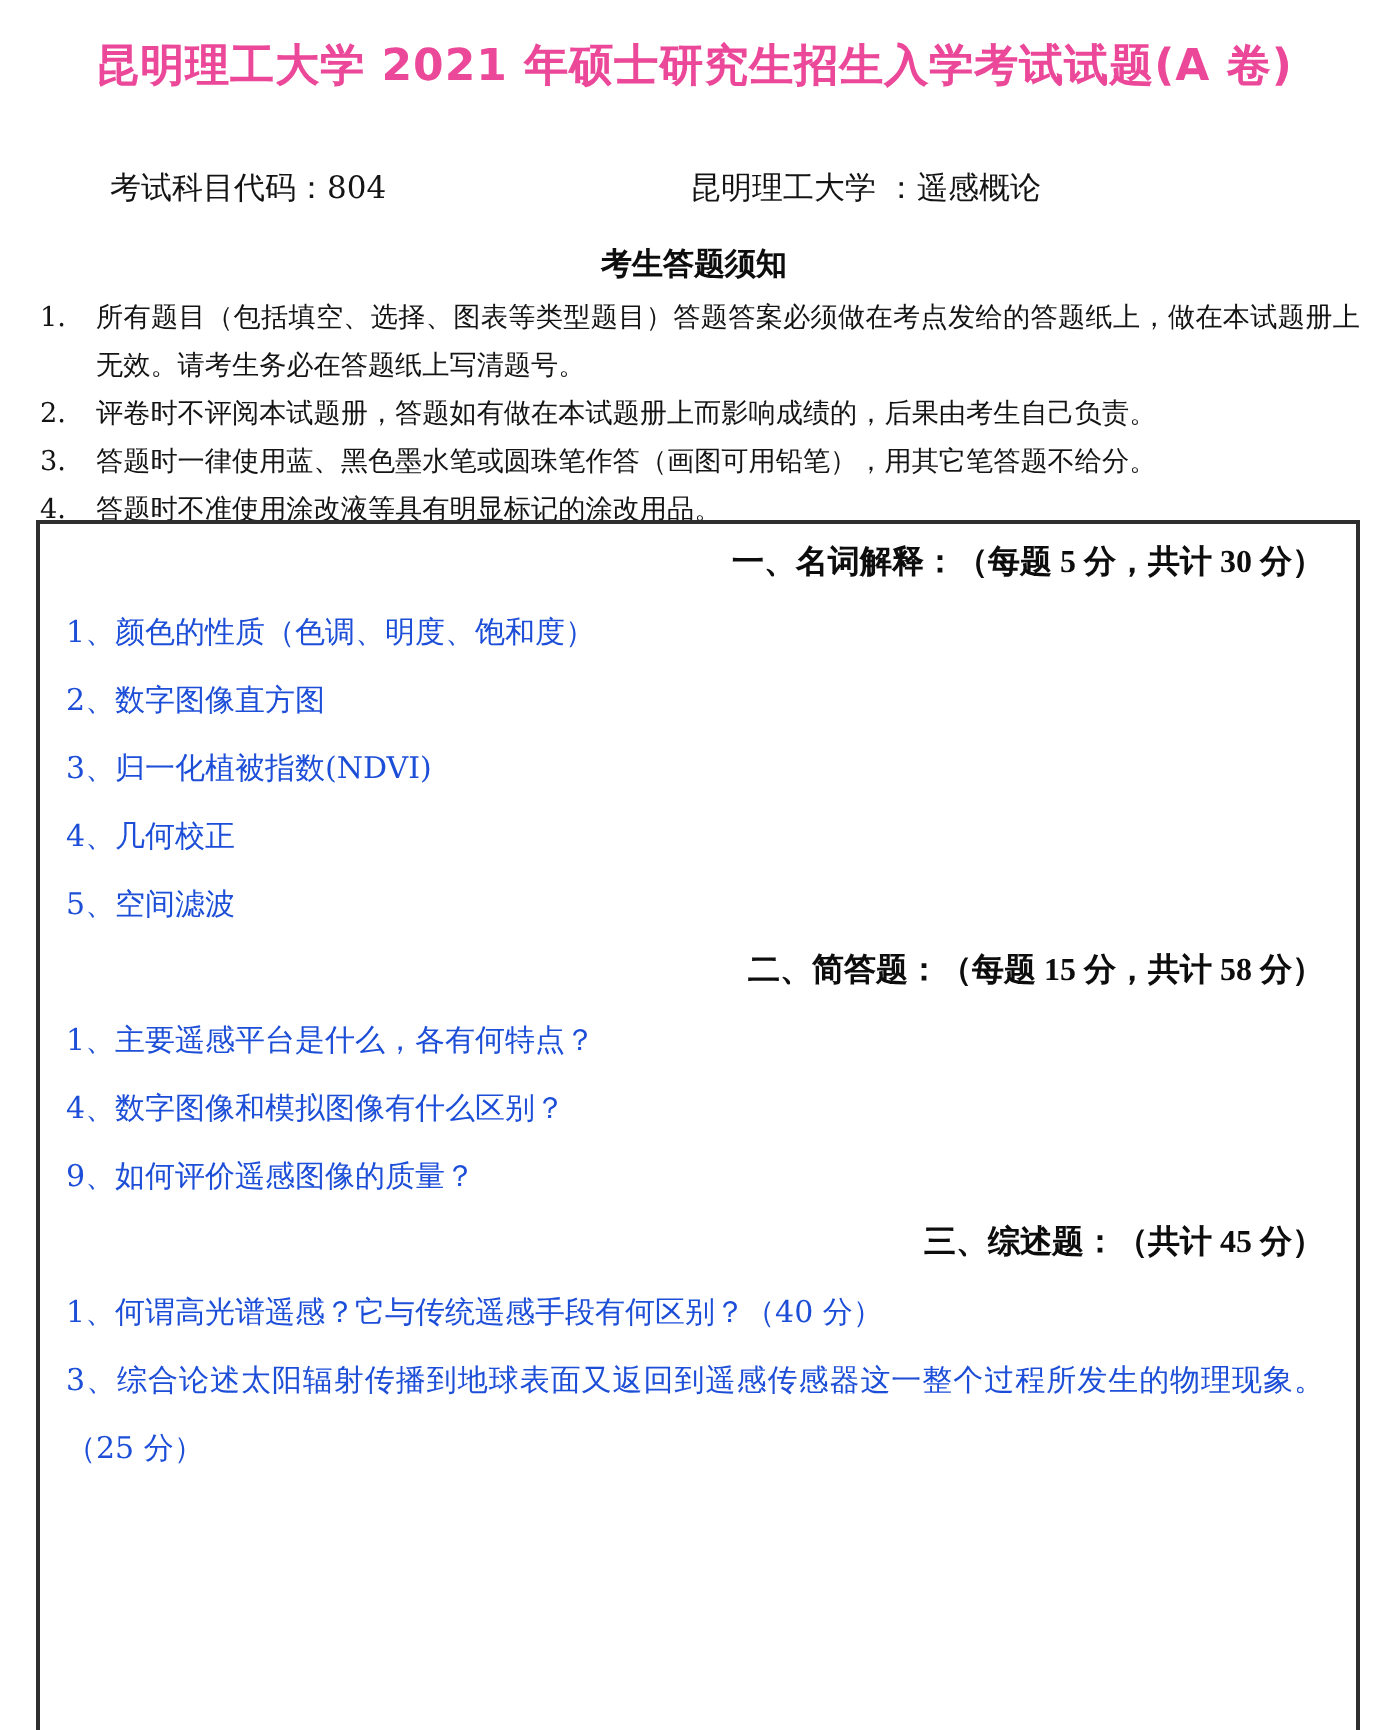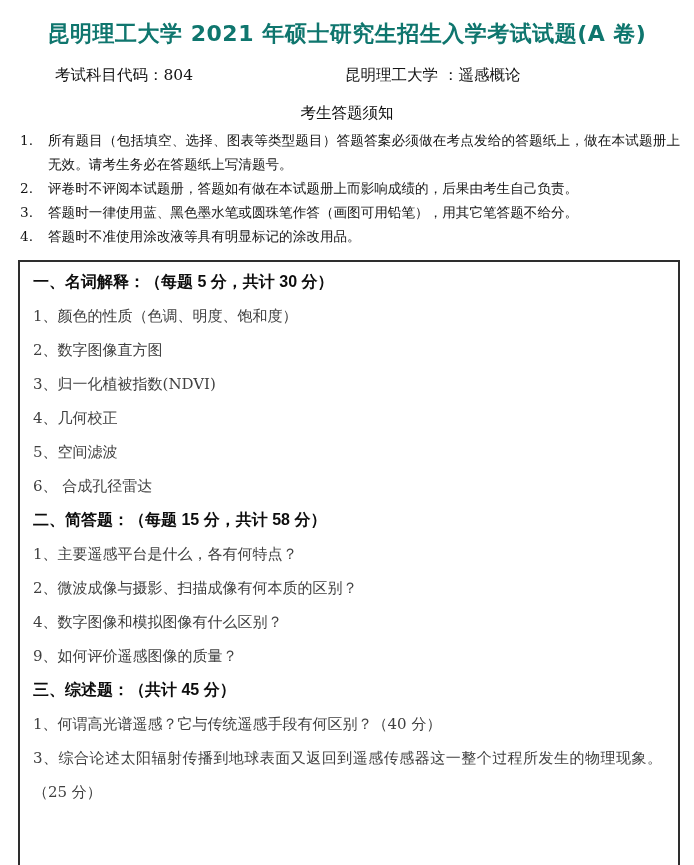--- a/index.html
+++ b/index.html
@@ -17,35 +17,35 @@
     -webkit-font-smoothing: antialiased;
   }
   .exam-title {
     padding-top: 19px;
     text-align: center;
     font-family: "DejaVu Sans", "Liberation Sans", sans-serif;
     font-weight: 700;
     font-size: 22px;
     line-height: 30px;
     letter-spacing: 0.5px;
-    color: #0f766e;
+    color: #ec4899;
   }
   .subject-row {
     display: flex;
-    margin: 15px 0 0 55px;
+    margin: 34px 0 0 55px;
     font-size: 15.5px;
     line-height: 22px;
   }
   .subject-code { width: 290px; }
   .subject-name { }
   .notice-title {
     margin-top: 17px;
     text-align: center;
     font-family: "DejaVu Sans", "Liberation Sans", sans-serif;
-    font-weight: 400;
+    font-weight: 700;
     font-size: 15.5px;
     line-height: 20px;
     color: #0d0d0d;
   }
   .notices {
     margin: 5px 14px 0 20px;
     font-size: 13.6px;
   }
   .notice {
     display: flex;
@@ -66,32 +66,33 @@
     top: 260px;
     width: 662px;
     height: 640px;
     box-sizing: border-box;
     border: 2px solid #2e2e2e;
     border-bottom: none;
     background: #ffffff;
     padding: 3px 16px 0 13px;
   }
   .sec-heading {
-    font-family: Liberation Sans, sans-serif;
+    font-family: Liberation Serif, serif;
     font-weight: 700;
     font-size: 16px;
     line-height: 34px;
     color: #0d0d0d;
     white-space: nowrap;
+    text-align: right;
   }
   .question {
     font-size: 15px;
     line-height: 34px;
     text-align: justify;
-    color: #404040;
+    color: #1d4ed8;
   }
 </style>
 </head>
 <body>
 
 <div>
 
   <div class="exam-title">昆明理工大学 2021 年硕士研究生招生入学考试试题(A 卷)</div>
 
   <div class="subject-row">
@@ -121,25 +122,23 @@
   </div>
 
   <div class="qbox">
 
     <div class="sec-heading">一、名词解释：（每题 5 分，共计 30 分）</div>
     <div class="question">1、颜色的性质（色调、明度、饱和度）</div>
     <div class="question">2、数字图像直方图</div>
     <div class="question">3、归一化植被指数(NDVI)</div>
     <div class="question">4、几何校正</div>
     <div class="question">5、空间滤波</div>
-    <div class="question">6、 合成孔径雷达</div>
 
     <div class="sec-heading">二、简答题：（每题 15 分，共计 58 分）</div>
     <div class="question">1、主要遥感平台是什么，各有何特点？</div>
-    <div class="question">2、微波成像与摄影、扫描成像有何本质的区别？</div>
     <div class="question">4、数字图像和模拟图像有什么区别？</div>
     <div class="question">9、如何评价遥感图像的质量？</div>
 
     <div class="sec-heading">三、综述题：（共计 45 分）</div>
     <div class="question">1、何谓高光谱遥感？它与传统遥感手段有何区别？（40 分）</div>
     <div class="question">3、综合论述太阳辐射传播到地球表面又返回到遥感传感器这一整个过程所发生的物理现象。（25 分）</div>
 
   </div>
 
 </div>

